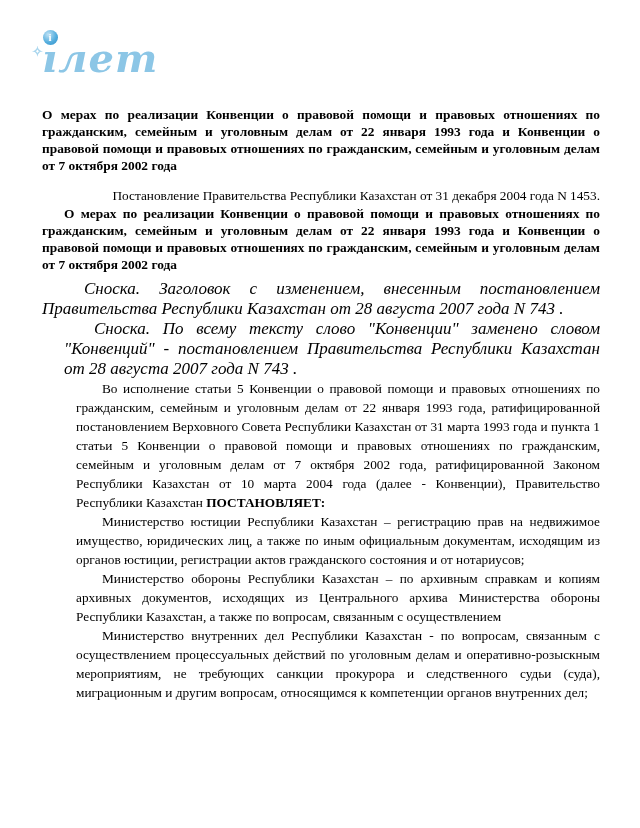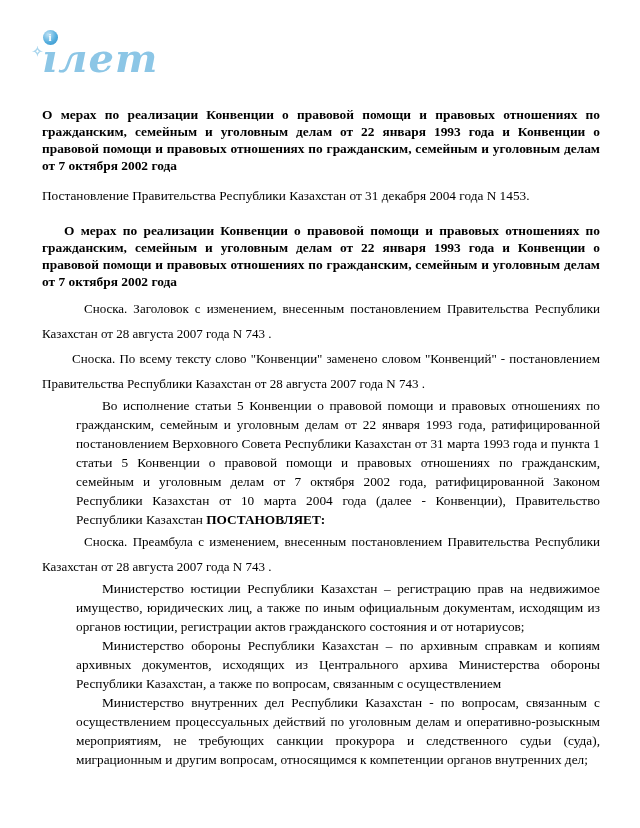--- a/index.html
+++ b/index.html
@@ -73,38 +73,39 @@
   .doc-title {
     font-weight: bold;
     font-size: 13.4px;
     line-height: 17px;
     text-align: justify;
     margin-bottom: 12px;
   }
   .doc-intro {
     font-size: 13.3px;
     line-height: 19px;
-    text-align: left;
-    margin-bottom: 17px;
+    text-align: right;
+    margin-bottom: 0;
   }
   .doc-heading2 {
     font-weight: bold;
     font-size: 13.4px;
     line-height: 17px;
     text-align: justify;
     text-indent: 22px;
     margin-bottom: 6px;
   }
   .doc-note {
-    font-size: 13px;
-    line-height: 25px;
+    font-style: italic;
+    font-size: 17px;
+    line-height: 20px;
     text-align: justify;
   }
   .indent-lg { text-indent: 42px; }
-  .indent-md { text-indent: 30px; }
+  .indent-md { text-indent: 30px; margin-left: 22px; }
   .doc-body {
     font-size: 13.3px;
     line-height: 19px;
     text-align: justify;
     text-indent: 26px;
     margin-left: 34px;
   }
   .doc-body b { font-weight: bold; }
 </style>
 </head>
@@ -123,21 +124,20 @@
   <p class="doc-intro">Постановление Правительства Республики Казахстан от 31 декабря 2004 года N 1453.</p>
 
   <p class="doc-heading2">О мерах по реализации Конвенции о правовой помощи и правовых отношениях по гражданским, семейным и уголовным делам от 22 января 1993 года и Конвенции о правовой помощи и правовых отношениях по гражданским, семейным и уголовным делам от 7 октября 2002 года</p>
 
   <p class="doc-note indent-lg">Сноска. Заголовок с изменением, внесенным постановлением Правительства Республики Казахстан от 28 августа 2007 года N 743 .</p>
 
   <p class="doc-note indent-md">Сноска. По всему тексту слово "Конвенции" заменено словом "Конвенций" - постановлением Правительства Республики Казахстан от 28 августа 2007 года N 743 .</p>
 
   <p class="doc-body"><span>Во исполнение статьи 5 Конвенции о правовой помощи и правовых отношениях по гражданским, семейным и уголовным делам от 22 января 1993 года, ратифицированной постановлением Верховного Совета Республики Казахстан от 31 марта 1993 года и пункта 1 статьи 5 Конвенции о правовой помощи и правовых отношениях по гражданским, семейным и уголовным делам от 7 октября 2002 года, ратифицированной Законом Республики Казахстан от 10 марта 2004 года (далее - Конвенции), Правительство Республики Казахстан </span><b>ПОСТАНОВЛЯЕТ:</b></p>
 
-  <p class="doc-note indent-lg">Сноска. Преамбула с изменением, внесенным постановлением Правительства Республики Казахстан от 28 августа 2007 года N 743 .</p>
 
 
   <p class="doc-body">Министерство юстиции Республики Казахстан – регистрацию прав на недвижимое имущество, юридических лиц, а также по иным официальным документам, исходящим из органов юстиции, регистрации актов гражданского состояния и от нотариусов;</p>
 
   <p class="doc-body">Министерство обороны Республики Казахстан – по архивным справкам и копиям архивных документов, исходящих из Центрального архива Министерства обороны Республики Казахстан, а также по вопросам, связанным с осуществлением</p>
 
   <p class="doc-body">Министерство внутренних дел Республики Казахстан - по вопросам, связанным с осуществлением процессуальных действий по уголовным делам и оперативно-розыскным мероприятиям, не требующих санкции прокурора и следственного судьи (суда), миграционным и другим вопросам, относящимся к компетенции органов внутренних дел;</p>
 
 </div>
 

